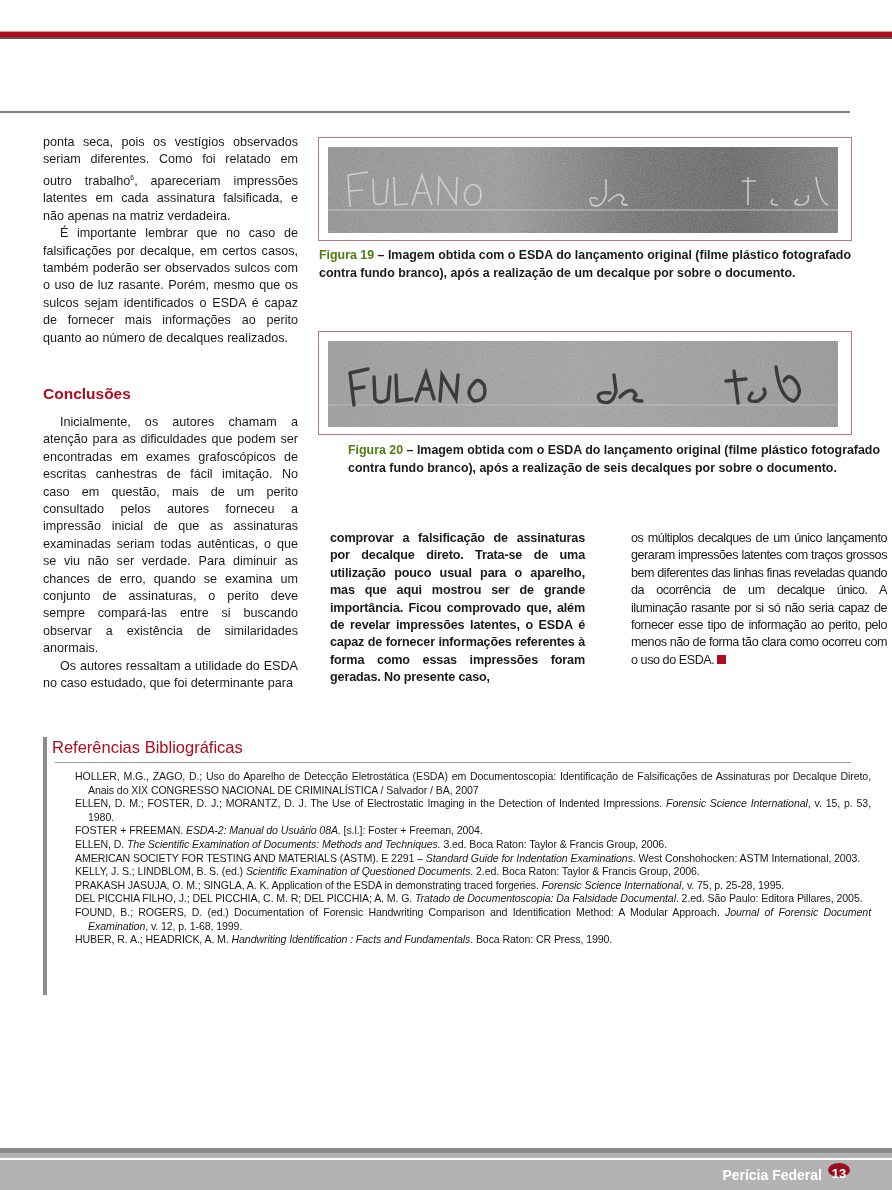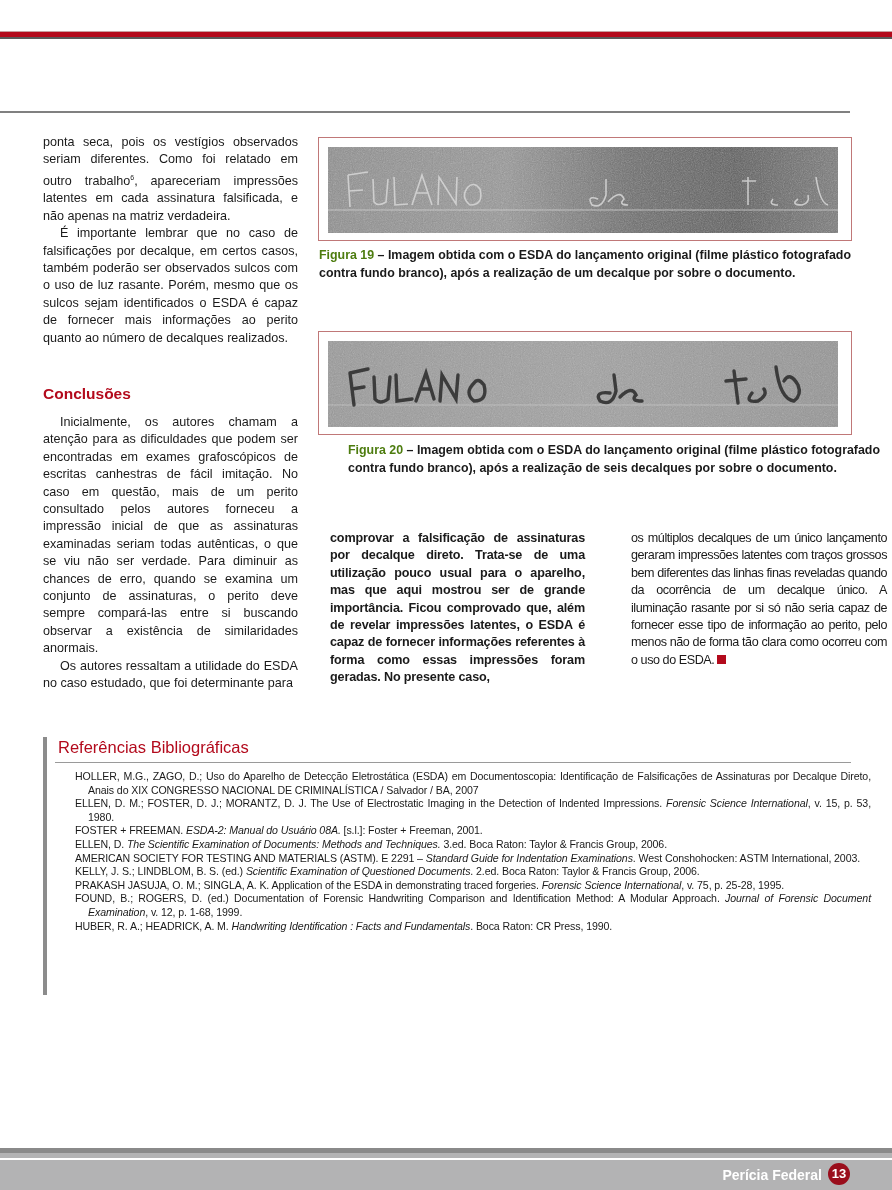--- a/index.html
+++ b/index.html
@@ -31,32 +31,32 @@
   .fig19 .fig-img { background: linear-gradient(90deg, #8f8f8f 0%, #989898 35%, #6c6c6c 60%, #5e5e5e 80%, #7a7a7a 100%); }
   .fig20 .fig-img { background: linear-gradient(90deg, #9a9a9a 0%, #a2a2a2 50%, #959595 100%); }
   .fig-img svg { width: 100%; height: 100%; display: block; }
   .caption { position: absolute; left: 319px; width: 532px; font-size: 12.4px; line-height: 18px; font-weight: bold; text-align: justify; color: #1a1a1a; }
   .cap19 { top: 246px; }
   .cap20 { top: 441px; margin-left: 29px; }
   .cap-label { color: #4d7c0f; }
 
   .refs { position: absolute; left: 43px; top: 737px; width: 808px; }
   .refs-bar { position: absolute; left: 0; top: 0; width: 4px; height: 258px; background: #8c8c8c; }
-  .refs-title { position: absolute; left: 15px; top: 0; color: #b30a1c; font-size: 16.5px; line-height: 20px; }
+  .refs-title { position: absolute; left: 9px; top: 0; color: #b30a1c; font-size: 16.5px; line-height: 20px; }
   .refs-rule { position: absolute; left: 12px; top: 25px; width: 796px; height: 1px; background: #9a9a9a; }
   .refs-list { position: absolute; left: 12px; top: 33px; width: 796px; font-size: 10.6px; line-height: 13.6px; letter-spacing: -0.1px; margin-left: 20px; }
   .ref { padding-left: 13px; text-indent: -13px; text-align: justify; margin: 0; }
   .ref i { font-style: italic; }
 
   .footer-band1 { position: absolute; left: 0; top: 1148px; width: 892px; height: 5px; background: #8a8a8a; }
   .footer-band2 { position: absolute; left: 0; top: 1153px; width: 892px; height: 5px; background: #b3b3b4; }
   .footer-gap { position: absolute; left: 0; top: 1158px; width: 892px; height: 2px; background: #ffffff; }
   .footer-main { position: absolute; left: 0; top: 1160px; width: 892px; height: 30px; background: #b3b3b4; }
   .footer-label { position: absolute; right: 70px; top: 1166px; color: #ffffff; font-weight: bold; font-size: 14px; line-height: 18px; }
-  .page-num { position: absolute; left: 828px; top: 1163px; width: 22px; height: 22px; border-radius: 50%; background: #9a0e1c; color: #fff; font-weight: bold; font-size: 13px; line-height: 22px; text-align: center; }
+  .page-num { position: absolute; left: 828px; top: 1163px; width: 22px; height: 14px; border-radius: 50%; background: #9a0e1c; color: #fff; font-weight: bold; font-size: 13px; line-height: 22px; text-align: center; }
 </style>
 </head>
 <body>
 
 <div class="top-red"></div>
 <div class="top-grey"></div>
 <div class="header-rule"></div>
 
 <div class="col col-left">
   <p><span>ponta seca, pois os vestígios observados seriam diferentes. Como foi relatado em outro trabalho</span><sup style="font-size:7px;">6</sup><span>, apareceriam impressões latentes em cada assinatura falsificada, e não apenas na matriz verdadeira.</span></p>
@@ -140,25 +140,26 @@
   <p><span>os múltiplos decalques de um único lançamento geraram impressões latentes com traços grossos bem diferentes das linhas finas reveladas quando da ocorrência de um decalque único. A iluminação rasante por si só não seria capaz de fornecer esse tipo de informação ao perito, pelo menos não de forma tão clara como ocorreu com o uso do ESDA.</span><span class="end-mark"></span></p>
 </div>
 
 <div class="refs">
   <div class="refs-bar"></div>
   <div class="refs-title">Referências Bibliográficas</div>
   <div class="refs-rule"></div>
   <div class="refs-list" id="refs-list">
       <p class="ref"><span>HOLLER, M.G., ZAGO, D.; Uso do Aparelho de Detecção Eletrostática (ESDA) em Documentoscopia: Identificação de Falsificações de Assinaturas por Decalque Direto, Anais do XIX CONGRESSO NACIONAL DE CRIMINALÍSTICA / Salvador / BA, 2007</span></p>
       <p class="ref"><span>ELLEN, D. M.; FOSTER, D. J.; MORANTZ, D. J. The Use of Electrostatic Imaging in the Detection of Indented Impressions. </span><i>Forensic Science International</i><span>, v. 15, p. 53, 1980.</span></p>
-      <p class="ref"><span>FOSTER + FREEMAN. </span><i>ESDA-2: Manual do Usuário 08A.</i><span> [s.l.]: Foster + Freeman, 2001.</span></p>
+      <p class="ref"><span>FOSTER + FREEMAN. </span><i>ESDA-2: Manual do Usuário 08A.</i><span> [s.l.]: Foster + Freeman, 2004.</span></p>
       <p class="ref"><span>ELLEN, D. </span><i>The Scientific Examination of Documents: Methods and Techniques.</i><span> 3.ed. Boca Raton: Taylor &amp; Francis Group, 2006.</span></p>
       <p class="ref"><span>AMERICAN SOCIETY FOR TESTING AND MATERIALS (ASTM). E 2291 – </span><i>Standard Guide for Indentation Examinations</i><span>. West Conshohocken: ASTM International, 2003.</span></p>
       <p class="ref"><span>KELLY, J. S.; LINDBLOM, B. S. (ed.) </span><i>Scientific Examination of Questioned Documents</i><span>. 2.ed. Boca Raton: Taylor &amp; Francis Group, 2006.</span></p>
       <p class="ref"><span>PRAKASH JASUJA, O. M.; SINGLA, A. K. Application of the ESDA in demonstrating traced forgeries. </span><i>Forensic Science International</i><span>, v. 75, p. 25-28, 1995.</span></p>
+      <p class="ref"><span>DEL PICCHIA FILHO, J.; DEL PICCHIA, C. M. R; DEL PICCHIA; A. M. G. </span><i>Tratado de Documentoscopia: Da Falsidade Documental</i><span>. 2.ed. São Paulo: Editora Pillares, 2005.</span></p>
       <p class="ref"><span>FOUND, B.; ROGERS, D. (ed.) Documentation of Forensic Handwriting Comparison and Identification Method: A Modular Approach. </span><i>Journal of Forensic Document Examination</i><span>, v. 12, p. 1-68, 1999.</span></p>
       <p class="ref"><span>HUBER, R. A.; HEADRICK, A. M. </span><i>Handwriting Identification : Facts and Fundamentals</i><span>. Boca Raton: CR Press, 1990.</span></p>
     </div>
 </div>
 
 <div class="footer-band1"></div>
 <div class="footer-band2"></div>
 <div class="footer-gap"></div>
 <div class="footer-main"></div>
 <div class="footer-label">Perícia Federal</div>

